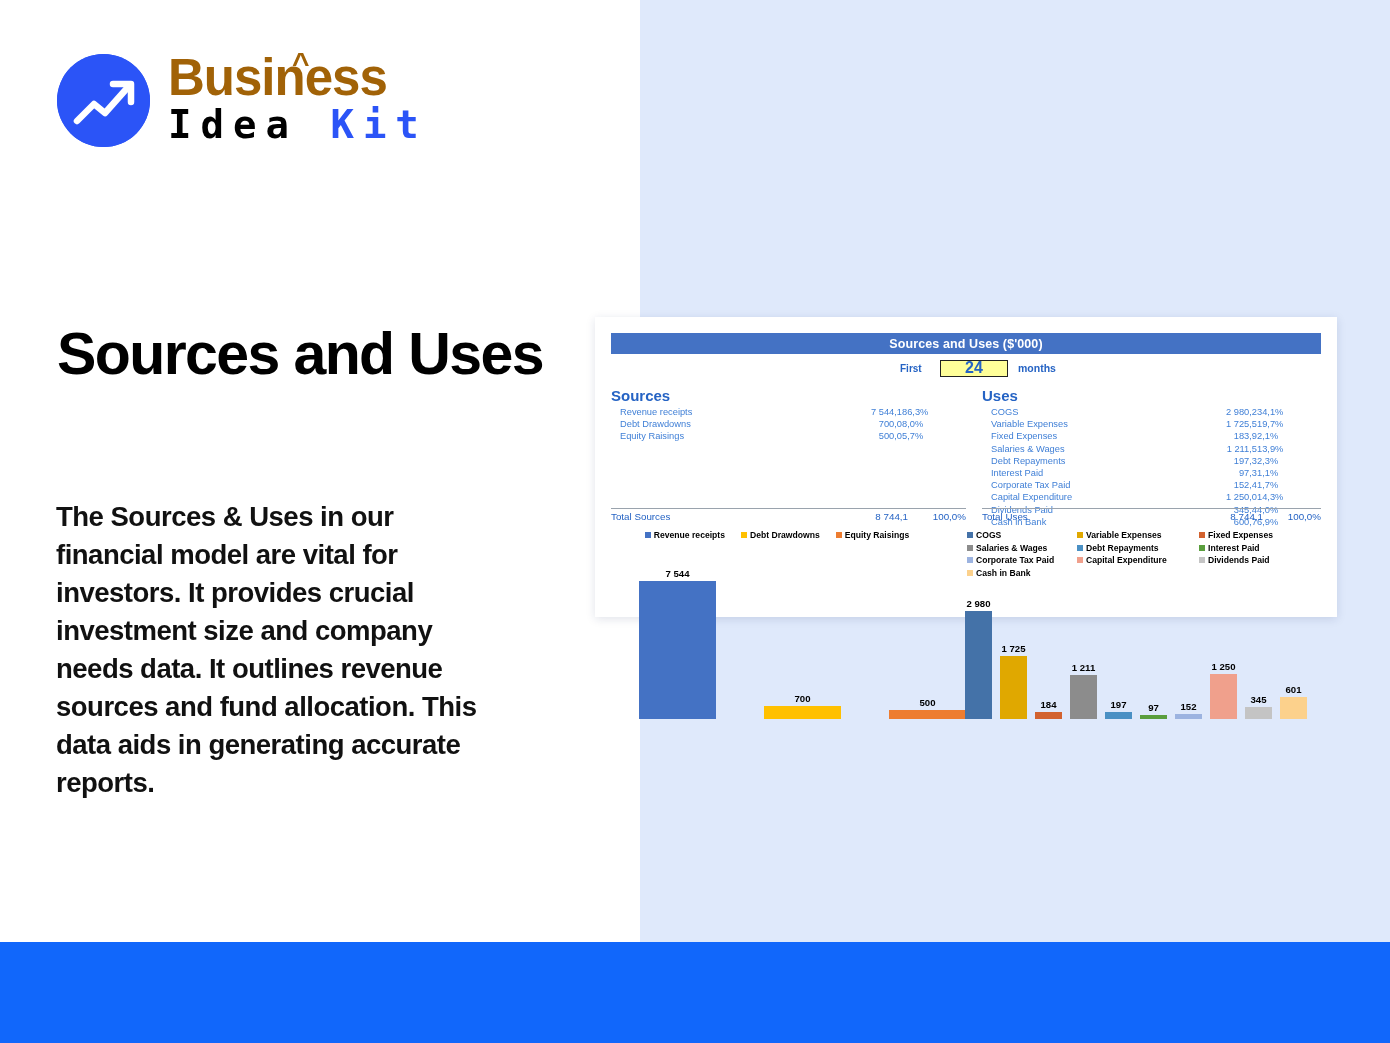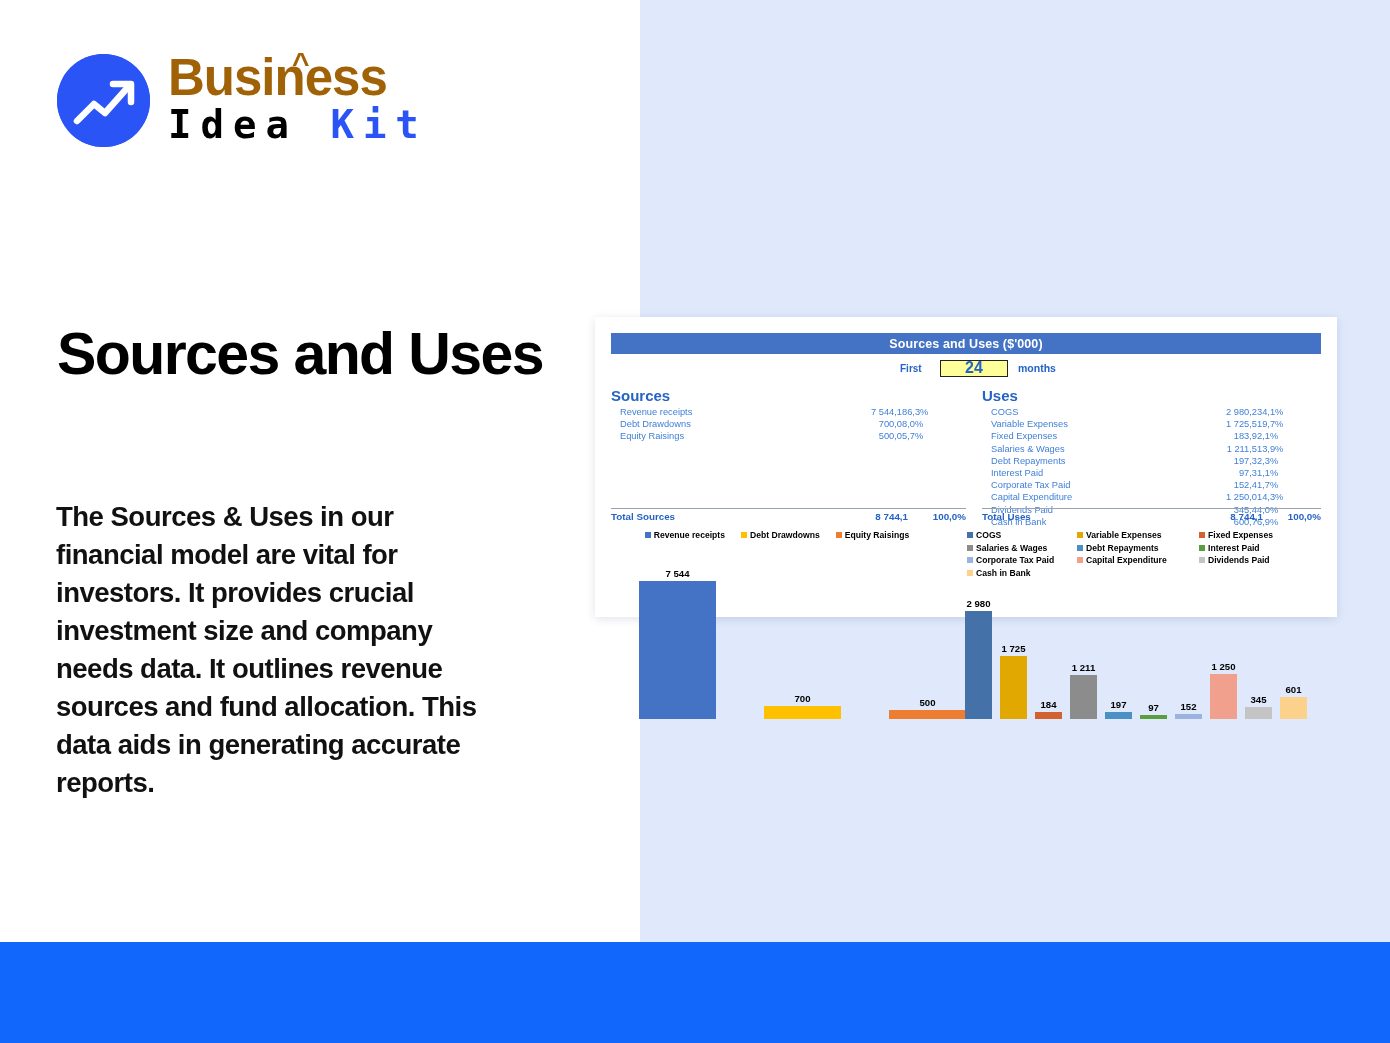--- a/index.html
+++ b/index.html
@@ -67,21 +67,21 @@
   .tables { position: absolute; left: 16px; top: 70px; width: 710px; height: 135px; display: flex; }
   .tbl { width: 50%; position: relative; padding-right: 6px; }
   .tbl.right { padding-left: 16px; }
   .tbl-head { font-size: 15px; font-weight: 700; color: #2563c4; margin-bottom: 2px; }
   .row { display: flex; align-items: baseline; font-size: 9.3px; color: #3f7fd6; line-height: 12.2px; }
   .row .nm { flex: 1; padding-left: 9px; }
   .row .v1 { width: 72px; text-align: right; }
   .row .v2 { width: 58px; }
   .tbl-total {
     position: absolute; left: 0; bottom: 0; width: 100%; display: flex; align-items: baseline;
-    font-size: 9.8px; font-weight: 700; color: #2563c4;
+    font-size: 9.8px; font-weight: 400; color: #2563c4;
     border-top: 1.3px solid #9aa3ad; padding-top: 2px;
   }
   .tbl.right .tbl-total { left: 16px; width: calc(100% - 16px); }
   .tbl-total .nm { flex: 1; }
   .tbl-total .v1 { width: 72px; text-align: right; }
   .tbl-total .v2 { width: 58px; text-align: right; }
 
   
   .charts { position: absolute; left: 16px; top: 212px; width: 710px; height: 190px; display: flex; }
   .chart-block { position: relative; }

